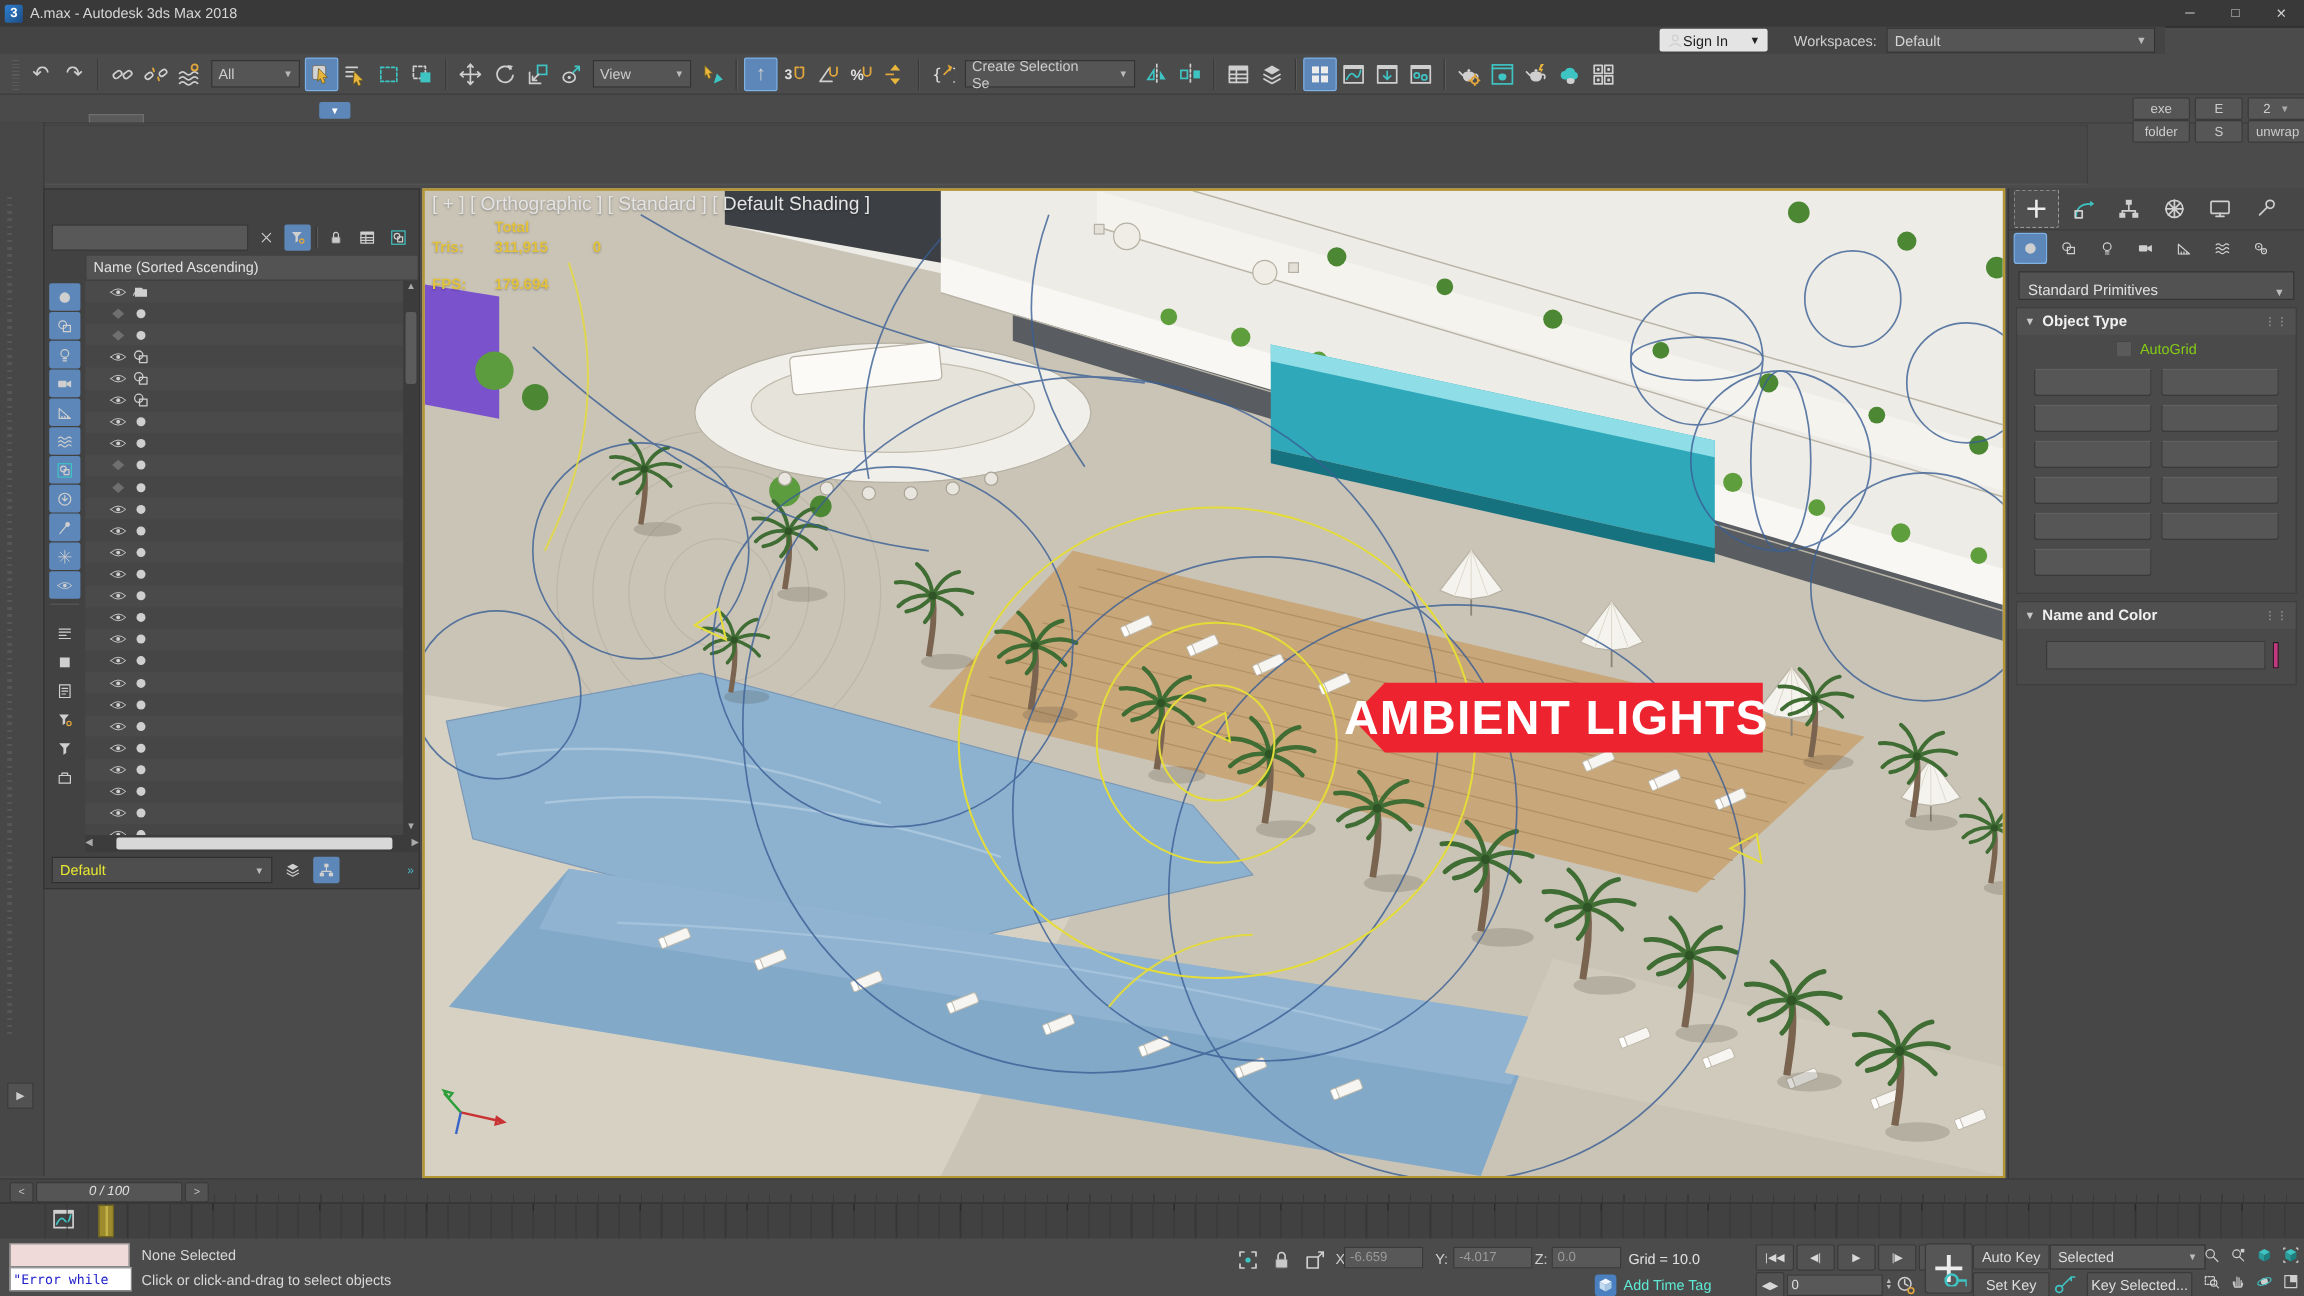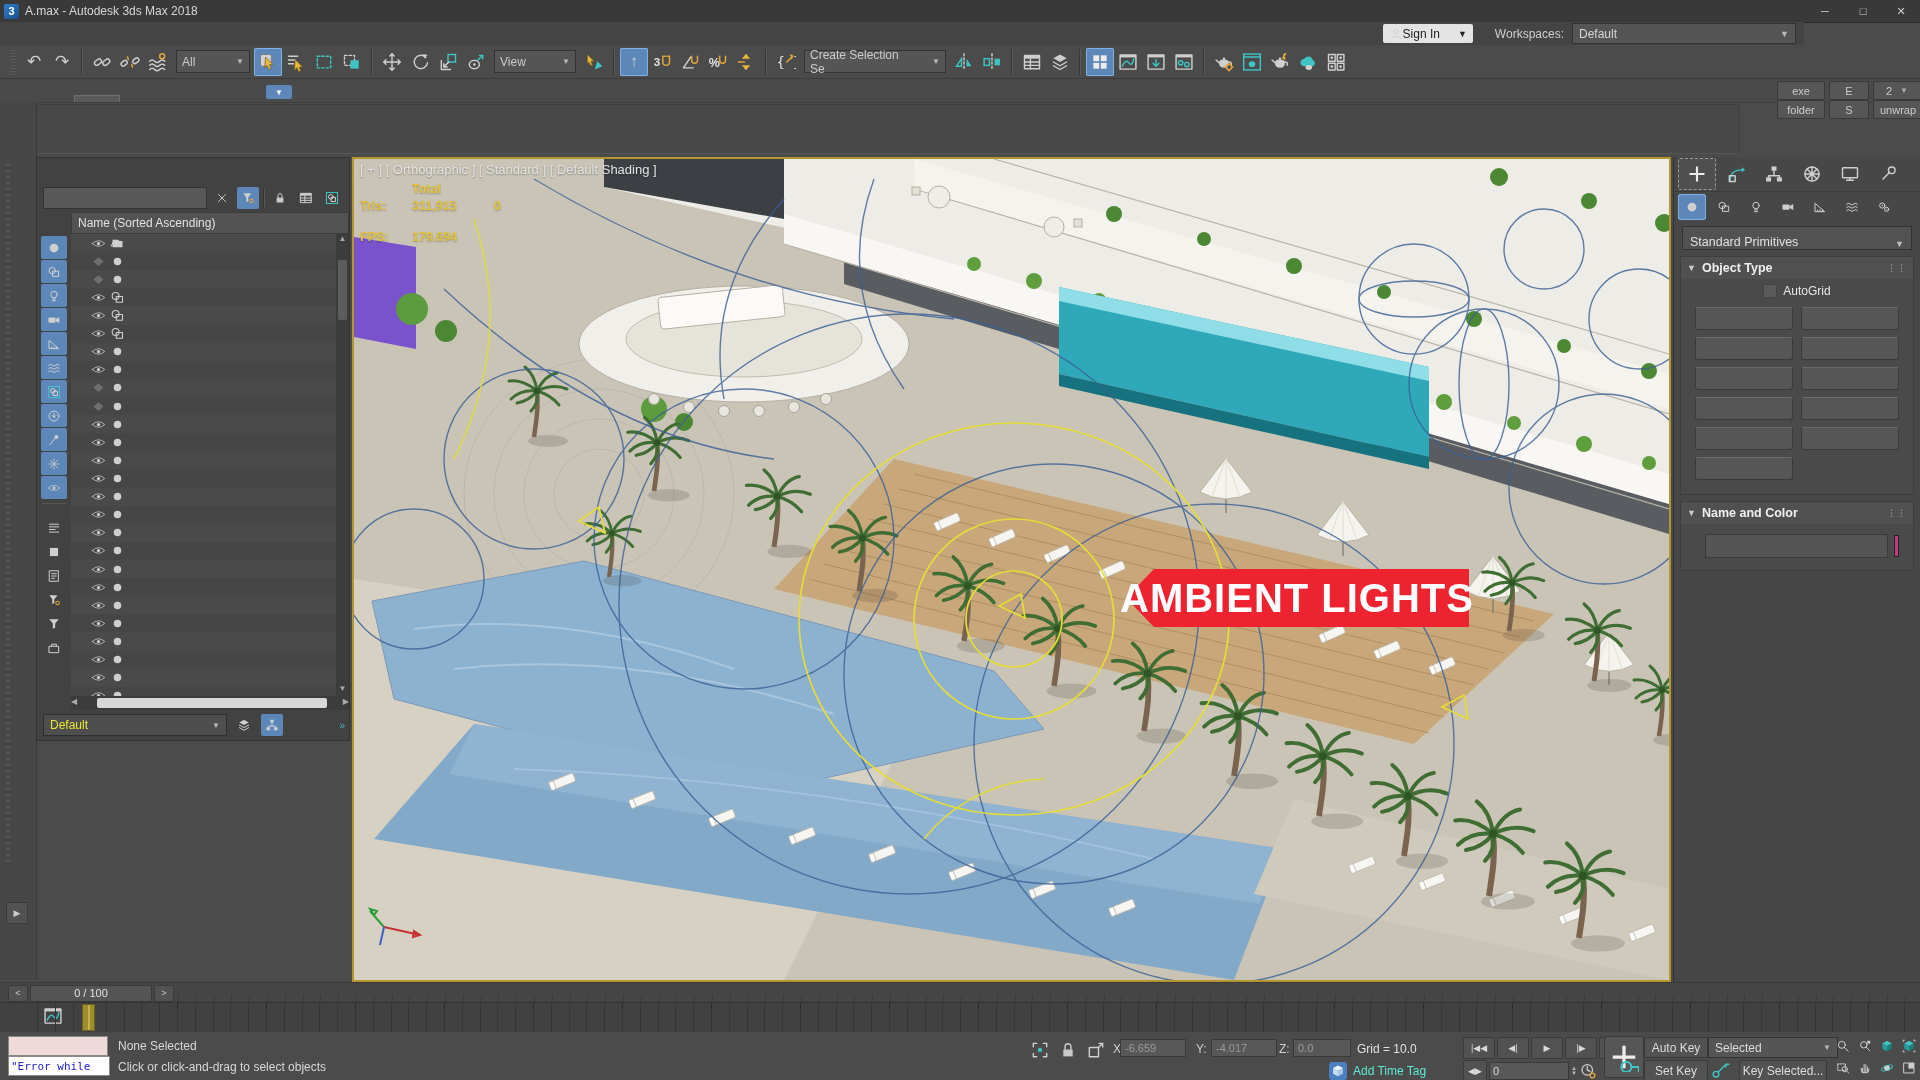--- a/index.html
+++ b/index.html
@@ -73,50 +73,50 @@
   .scar{font-size:8px;color:#aaa;height:12px;}
   #se-hscroll{height:14px;background:#3c3c3c;display:flex;align-items:center;}
   #se-hscroll .htrack{flex:1;height:10px;margin:0 2px;background:#3c3c3c;position:relative;}
   #se-hscroll .hthumb{position:absolute;left:18px;top:0;width:230px;height:10px;background:#d8d8d8;border-radius:2px;}
   #se-footer{height:30px;display:flex;align-items:center;padding:0 6px;gap:6px;}
   #se-layerdd{flex:0 0 170px;height:20px;background:#4e4e4e;border:1px solid #2f2f2f;color:#e8e832;display:flex;align-items:center;padding:0 6px;}
   #se-layerdd .car{margin-left:auto;color:#bbb;font-size:8px;}
   #se-footer .chev{margin-left:auto;color:#49b8c8;font-size:10px;letter-spacing:-2px;}
   
   #viewport{left:352px;top:157px;width:1319px;height:825px;border:2px solid #b5952f;box-sizing:border-box;background:#cac4b7;overflow:hidden;}
-  #vp-label{position:absolute;left:6px;top:3px;color:#e3e3e3;font-size:13px;text-shadow:0 1px 2px rgba(0,0,0,.35);}
+  #vp-label{position:absolute;left:6px;top:3px;color:#e3e3e3;font-size:16px;text-shadow:0 1px 2px rgba(0,0,0,.35);}
   #vp-stats{position:absolute;left:6px;top:22px;color:#e3c23b;font-size:12.5px;font-weight:bold;text-shadow:0 1px 2px rgba(0,0,0,.3);line-height:17px;}
   #vp-stats .r{display:flex;gap:8px;}
   #vp-stats .c1{width:44px;}
   #vp-stats .c2{width:74px;}
   
   #cpanel{left:1673px;top:157px;width:247px;height:825px;background:#474747;border-left:1px solid #333;box-sizing:border-box;}
   #cp-tabs{display:flex;align-items:center;height:34px;padding-left:4px;gap:2px;border-bottom:1px solid #3c3c3c;}
   .cp-tab{width:36px;height:30px;display:flex;align-items:center;justify-content:center;border-radius:2px;}
   .cp-tab.act{border:1px dashed #9a9a9a;background:#4f4f4f;}
   #cp-cats{display:flex;align-items:center;height:30px;padding-left:4px;gap:4px;}
   .cp-cat{width:28px;height:26px;display:flex;align-items:center;justify-content:center;border-radius:3px;}
   .cp-cat.act{background:#5d87b8;box-shadow:inset 0 0 0 1px #7fb2e4;}
   #cp-dd{margin:4px 8px;height:22px;background:#525252;border:1px solid #333;display:flex;align-items:flex-end;padding:0 7px;color:#e0e0e0;font-size:12.5px;}
   #cp-dd .car{margin-left:auto;font-size:9px;color:#bbb;}
   .rollout{margin:6px 6px 0 6px;background:#4a4a4a;border:1px solid #3e3e3e;}
   .ro-head{height:22px;display:flex;align-items:center;padding:0 6px;background:#505050;color:#f0f0f0;font-weight:bold;font-size:12.5px;}
   .ro-head .tri{color:#c9c9c9;font-size:9px;margin-right:6px;}
   .ro-head .grip{margin-left:auto;color:#8a8a8a;font-size:9px;letter-spacing:1px;}
-  #autogrid-row{display:flex;align-items:center;justify-content:center;gap:6px;height:24px;color:#e5e5e5;}
+  #autogrid-row{display:flex;align-items:center;justify-content:center;gap:6px;height:24px;color:#84cc16;}
   #autogrid-box{width:12px;height:12px;background:#5a5a5a;border:1px solid #444;}
   #ot-buttons{display:grid;grid-template-columns:1fr 1fr;gap:7px 8px;padding:4px 14px 14px 14px;}
   .ot-btn{height:21px;background:#565656;border:1px solid #3a3a3a;border-top-color:#6b6b6b;border-radius:3px;color:#dcdcdc;display:flex;align-items:center;justify-content:center;font-size:12px;}
   #nc-row{display:flex;align-items:center;gap:6px;padding:10px 14px 12px 24px;}
   #nc-input{flex:1;height:20px;background:#555;border:1px solid #3a3a3a;color:#ddd;}
   #nc-swatch{width:20px;height:20px;background:#c2397f;border:1px solid #222;}
   
   #trackrow{left:0;top:982px;width:1920px;height:20px;background:#454545;display:flex;align-items:center;border-top:1px solid #3a3a3a;}
   .tk-btn{width:18px;height:15px;background:#525252;border:1px solid #3a3a3a;color:#ccc;display:flex;align-items:center;justify-content:center;font-size:9px;margin-left:8px;border-radius:2px;}
-  #tk-field{width:120px;height:15px;background:#555;border:1px solid #3a3a3a;border-radius:2px;color:#e0e0e0;display:flex;align-items:center;justify-content:center;margin-left:2px;font-size:11px;}
+  #tk-field{width:120px;height:15px;background:#555;border:1px solid #3a3a3a;border-radius:2px;color:#e0e0e0;display:flex;align-items:center;justify-content:center;margin-left:2px;font-size:11px;font-style:italic;}
   #tk-ticks{flex:1;height:8px;margin:0 4px;align-self:flex-end;
      background:repeating-linear-gradient(90deg,#3a3a3a 0 1px,transparent 1px 17.8px);}
   
   #timeline{left:0;top:1002px;width:1920px;height:30px;background:#414141;border-top:1px solid #333;border-bottom:1px solid #2f2f2f;}
   #tl-curve{position:absolute;left:38px;top:5px;width:30px;height:20px;}
   #tl-ruler{position:absolute;left:36px;top:0;width:1884px;height:30px;
      background:repeating-linear-gradient(90deg,#363636 0 1px,transparent 1px 17.8px);background-position:52px 0;}
   .tl-lab{position:absolute;top:7px;transform:translateX(-50%);color:#cfcfcf;font-size:11px;}
   .tl-lab::before{content:"";position:absolute;left:50%;top:-7px;width:1px;height:6px;background:#2a2a2a;}
   #tl-slider{position:absolute;left:82px;top:1px;width:13px;height:27px;background:#9c8c2e;border:1px solid #6e6220;box-sizing:border-box;}

